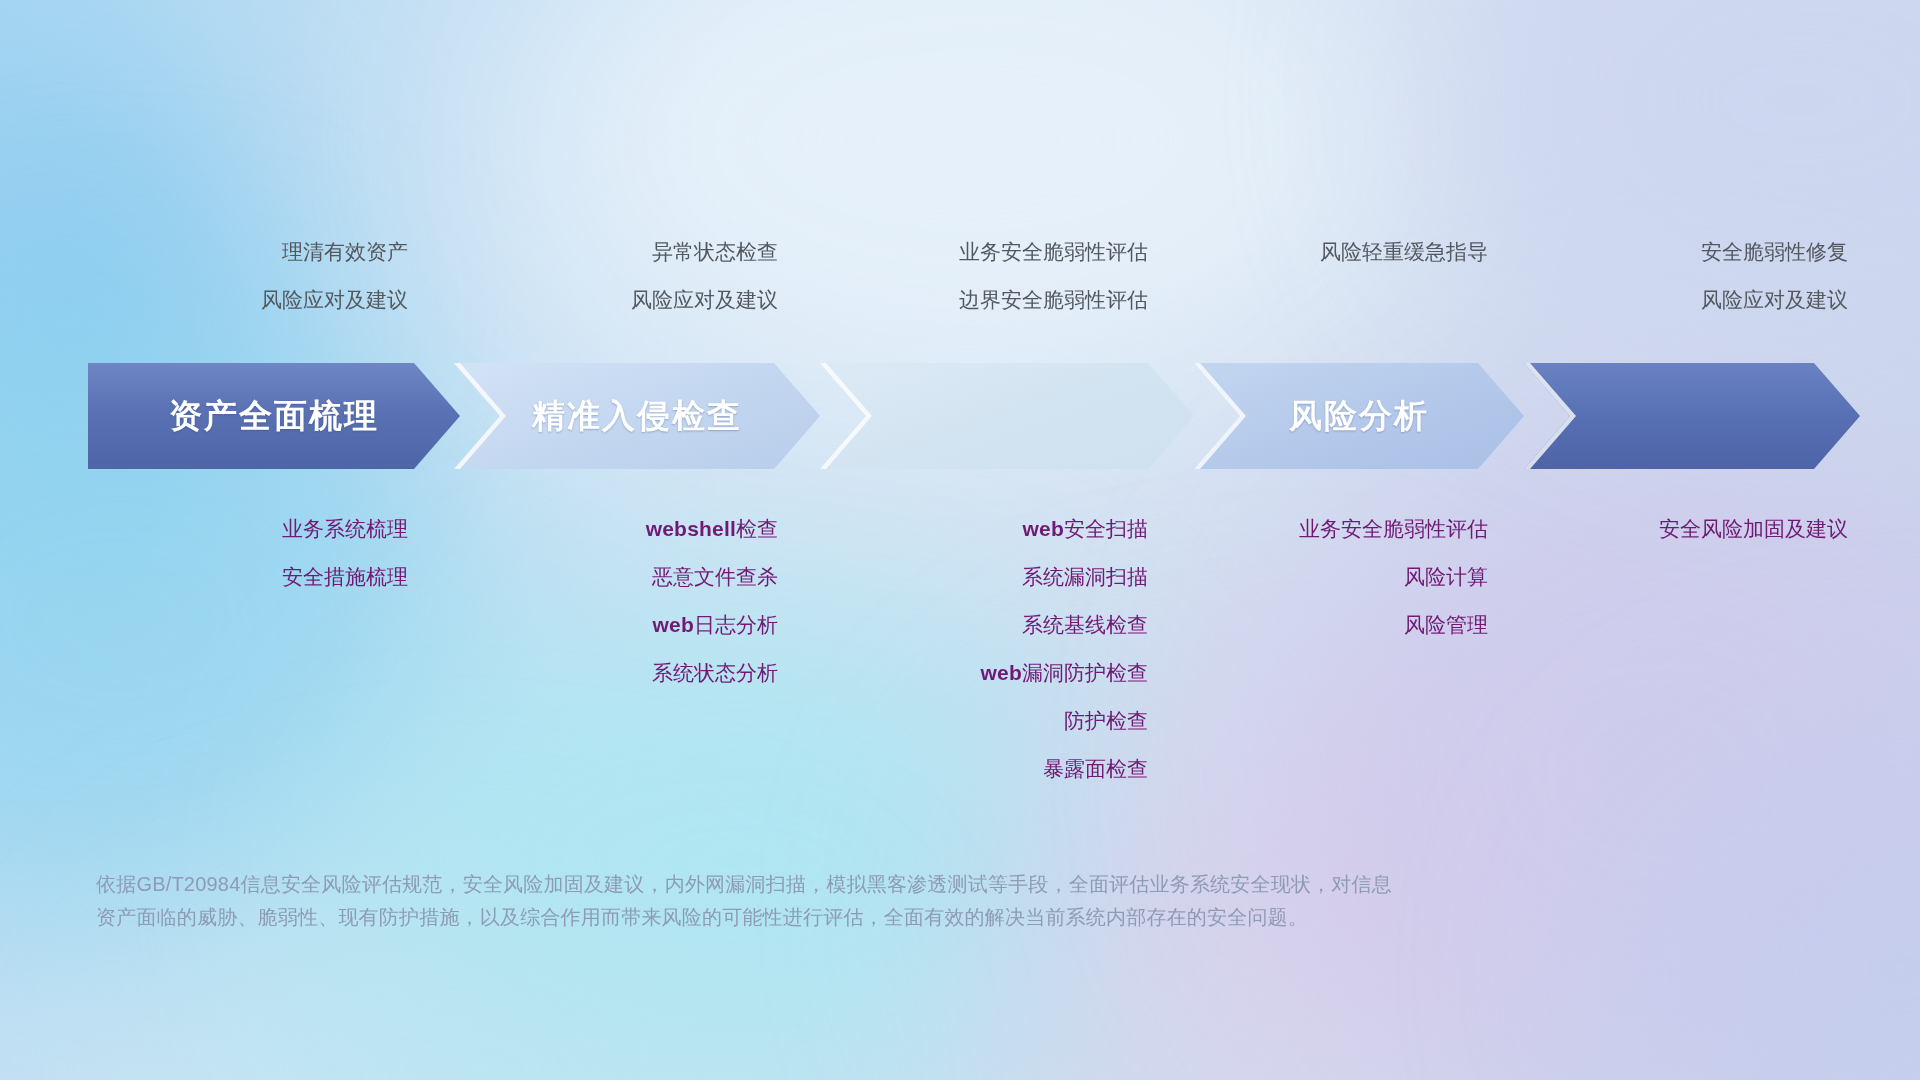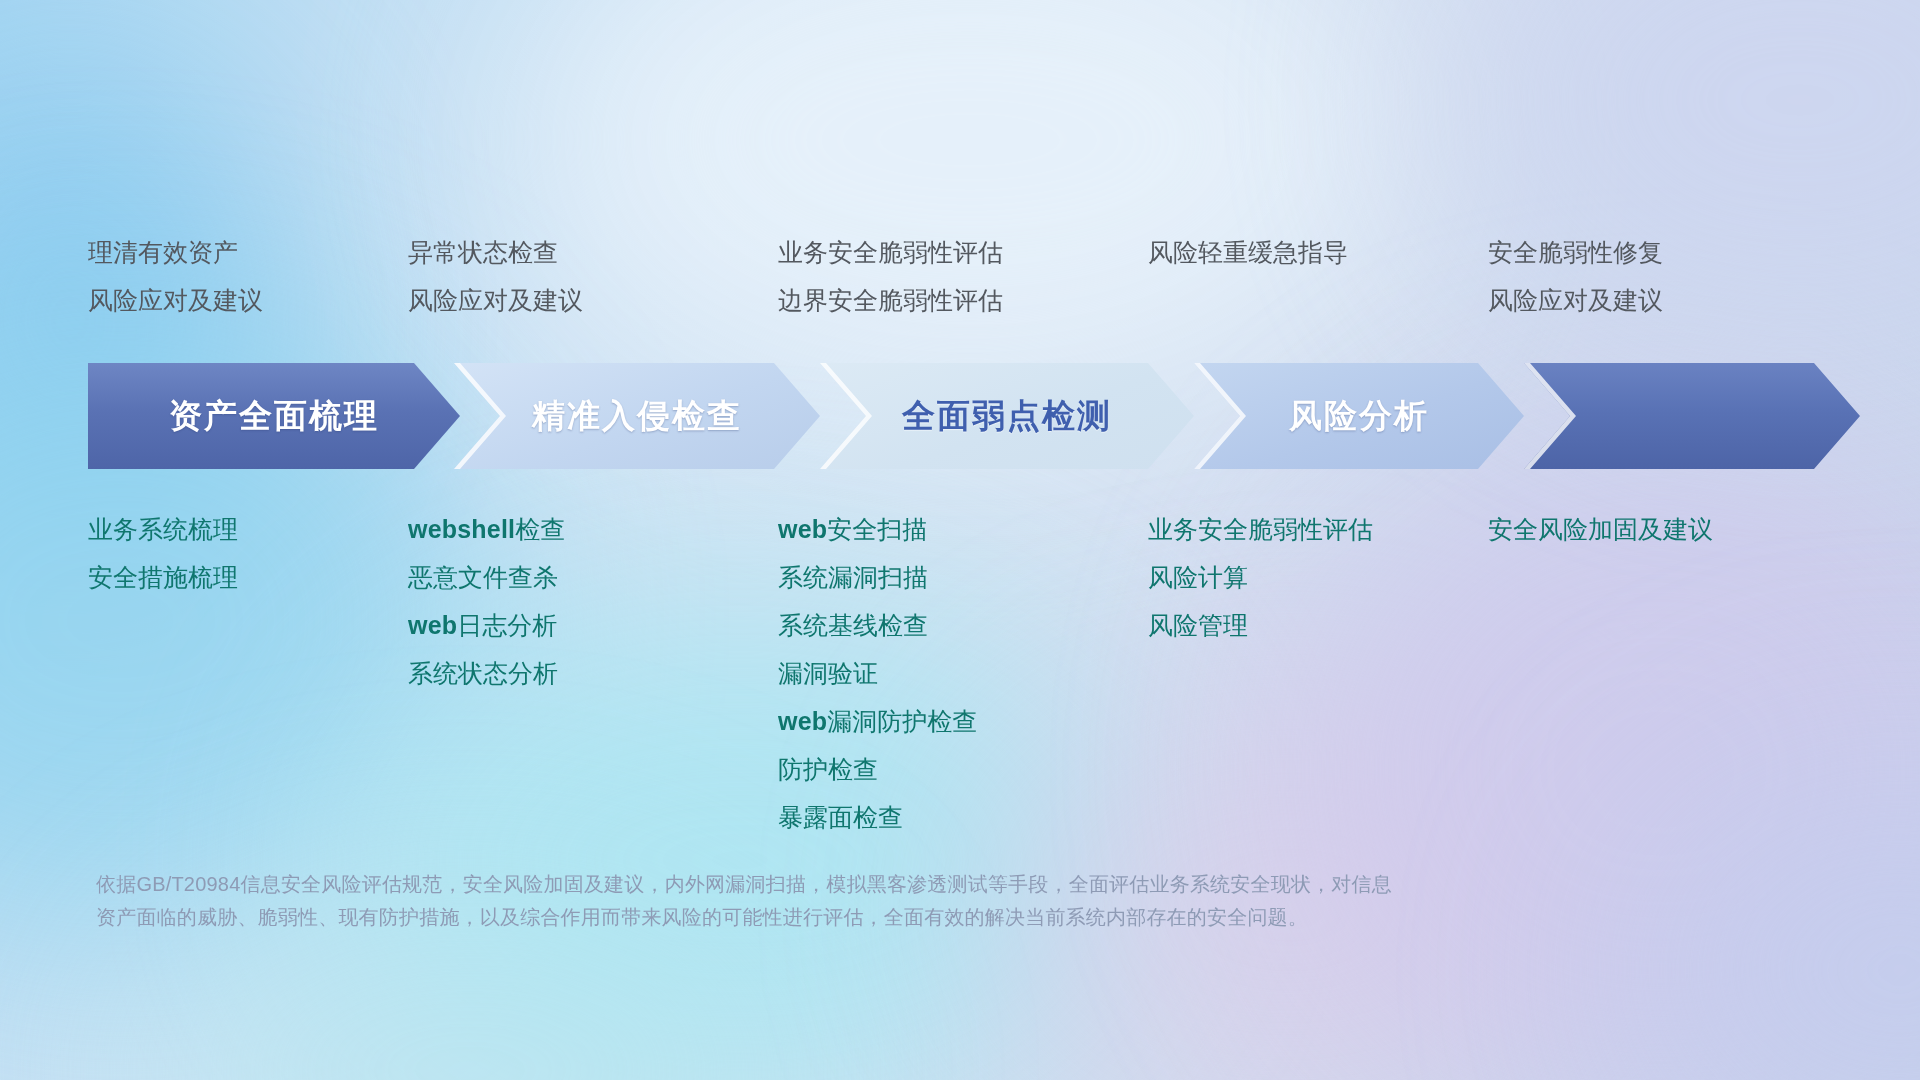--- a/index.html
+++ b/index.html
@@ -65,40 +65,40 @@
     position: absolute;
     left: 88px;
     width: 1760px;
     display: flex;
   }
   .top-row    { top: 228px; align-items: flex-start; }
   .bottom-row { top: 505px; align-items: flex-start; }
 
   .col {
     flex: 0 0 auto;
-    text-align: left;
+    text-align: right;
     color: #4a4f57;
-    font-size: 25px;
+    font-size: 21px;
     line-height: 48px;
   }
   
   .col-1 { width: 320px; }
   .col-2 { width: 370px; }
   .col-3 { width: 370px; }
   .col-4 { width: 340px; }
   .col-5 { width: 360px; }
 
   .col .item { white-space: nowrap; }
   .col .item .lat {
     font-weight: 700;
     letter-spacing: .2px;
   }
 
   .top-row .col  { color: #53585f; }
-  .bottom-row .col { color: #0f766e; }
+  .bottom-row .col { color: #701a75; }
 
   
   #band {
     position: absolute;
     left: 88px;
     top: 363px;
     width: 1772px;
     height: 106px;
   }
   .chev {
@@ -225,21 +225,20 @@
         <span class="label txt-white">资产全面梳理</span>
       </div>
 
       <div class="chev" style="left:366px; width:366px;">
         <div class="shape mid fill-2"></div>
         <span class="label txt-white">精准入侵检查</span>
       </div>
 
       <div class="chev" style="left:732px; width:374px;">
         <div class="shape mid fill-3"></div>
-        <span class="label txt-blue">全面弱点检测</span>
       </div>
 
       <div class="chev" style="left:1106px; width:330px;">
         <div class="shape mid fill-4"></div>
         <span class="label txt-white">风险分析</span>
       </div>
 
       <div class="chev" style="left:1436px; width:336px;">
         <div class="shape end fill-5"></div>
       </div>
@@ -261,21 +260,20 @@
         <div class="item"><span class="lat">webshell</span>检查</div>
         <div class="item">恶意文件查杀</div>
         <div class="item"><span class="lat">web</span>日志分析</div>
         <div class="item">系统状态分析</div>
       </div>
 
       <div class="col col-3">
         <div class="item"><span class="lat">web</span>安全扫描</div>
         <div class="item">系统漏洞扫描</div>
         <div class="item">系统基线检查</div>
-        <div class="item">漏洞验证</div>
         <div class="item"><span class="lat">web</span>漏洞防护检查</div>
         <div class="item">防护检查</div>
         <div class="item">暴露面检查</div>
       </div>
 
       <div class="col col-4">
         <div class="item">业务安全脆弱性评估</div>
         <div class="item">风险计算</div>
         <div class="item">风险管理</div>
       </div>

